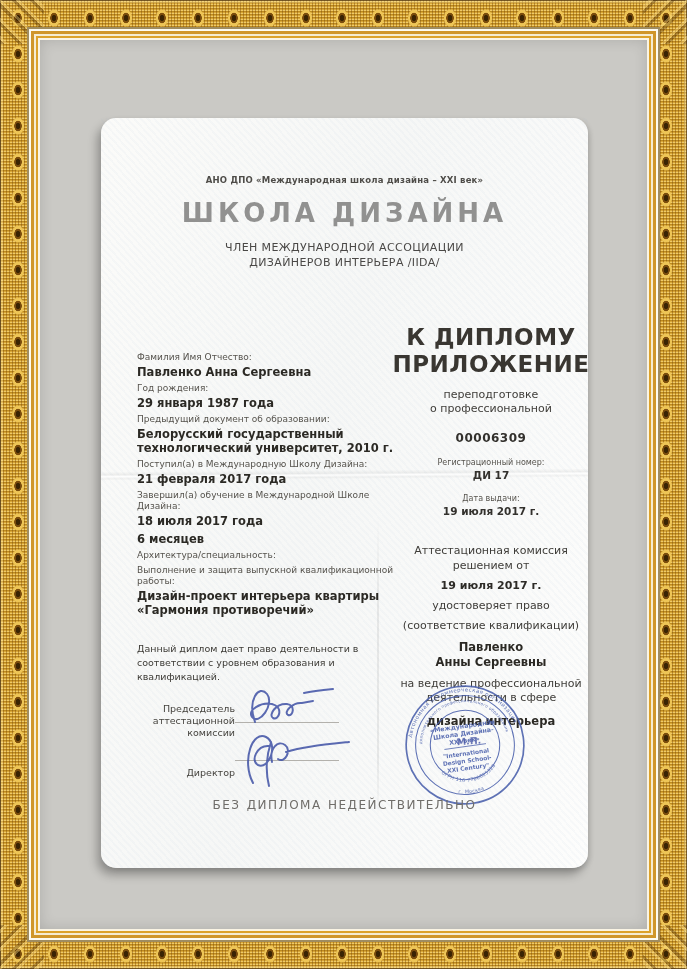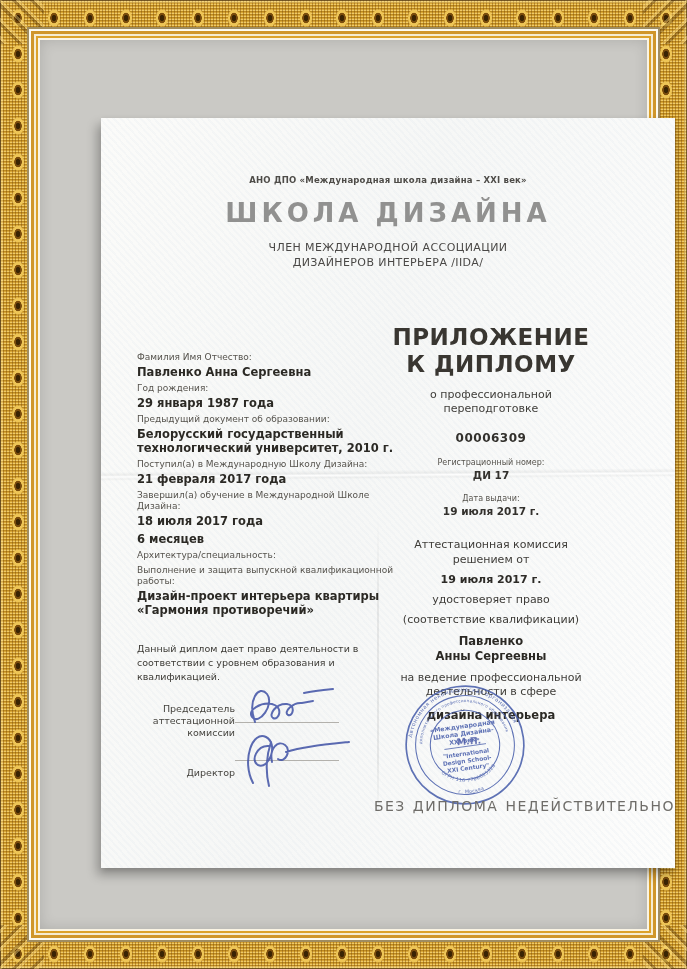--- a/index.html
+++ b/index.html
@@ -33,23 +33,24 @@
       0 0 0 4px #dca22b,
       0 0 0 6px #f5ecd2,
       0 0 0 9px #d0962a,
       0 0 0 11px #fdfbf1,
       0 0 0 13px #9f8c60,
       inset 0 0 14px rgba(0,0,0,0.14);
   }
 
   
   .paper {
-    position:absolute; left:101px; top:118px; width:574px; height:750px;
+    position:absolute; left:101px; top:118px; width:487px; height:750px;
     background:linear-gradient(105deg, #fbfbf9 0%, #f6f7f6 45%, #fdfdfc 100%);
     box-shadow: -4px 7px 10px rgba(0,0,0,0.28), 2px 2px 5px rgba(0,0,0,0.12);
+    border-radius: 15px;
   }
   .paper::before { content:""; position:absolute; inset:0; pointer-events:none;
     background:repeating-linear-gradient(48deg, rgba(150,175,205,0.055) 0 2px, rgba(0,0,0,0) 2px 5px); }
   .crease-h { position:absolute; left:0; right:0; top:352px; height:9px; transform:rotate(-0.4deg); pointer-events:none;
     background:linear-gradient(to bottom, rgba(0,0,0,0) 0%, rgba(0,0,0,0.05) 35%, rgba(255,255,255,0.75) 55%, rgba(0,0,0,0.035) 80%, rgba(0,0,0,0) 100%); }
   .crease-v { position:absolute; top:400px; left:276px; width:2px; height:300px; pointer-events:none;
     background:linear-gradient(to bottom, rgba(0,0,0,0) 0%, rgba(0,0,0,0.07) 30%, rgba(0,0,0,0.07) 80%, rgba(0,0,0,0) 100%); }
 
   
   .doc-header { position:absolute; top:57px; left:0; right:0; text-align:center; }
@@ -64,41 +65,41 @@
   .f-value { font-size:11.5px; line-height:14px; font-weight:bold; color:#2b2924; }
   .note { position:absolute; left:36px; top:524px; width:252px; font-size:9.5px; line-height:14px; color:#3c3a35; }
 
   
   .col-right { position:absolute; left:288px; top:206px; width:204px; text-align:center; color:#3a3733; }
   .doc-title { font-size:23px; font-weight:bold; line-height:27px; letter-spacing:0.5px; color:#393631; }
   .doc-sub { margin-top:10px; font-size:11px; line-height:14px; color:#3e3c38; }
   .serial { margin-top:15px; font-size:12px; font-weight:600; letter-spacing:0.5px; color:#33312d; }
   .small-label { margin-top:13px; font-size:8px; color:#56534d; }
   .small-value { margin-top:2px; font-size:10.5px; font-weight:600; color:#33312d; }
-  .commission { margin-top:20px; font-size:11px; line-height:15px; color:#3e3c38;text-align:center; }
+  .commission { margin-top:26px; font-size:11px; line-height:15px; color:#3e3c38;text-align:center; }
   .c-bold { font-weight:bold; color:#2d2b27; }
   .c-gap { margin-top:5px; }
   .holder { margin-top:7px; font-size:11.5px; line-height:15px; font-weight:bold; color:#2b2924; }
   .scope { margin-top:7px; font-size:11px; line-height:14px; }
   .field-value { margin-top:9px; font-size:11.5px; font-weight:bold; word-spacing:-1px; color:#2b2924; }
 
   
   .sig-labels { position:absolute; left:18px; top:585px; width:116px; text-align:right; font-size:9.5px; line-height:12px; color:#45433e; }
   .sig-director { margin-top:28px; }
   .sig-line { position:absolute; left:134px; width:104px; border-top:1px solid #b3b1ac; }
   .line1 { top:604px; }
   .line2 { top:642px; }
   .sig-ink { position:absolute; left:108px; top:540px; width:165px; height:140px; pointer-events:none; }
 
   
   .stamp { position:absolute; left:301px; top:564px; width:126px; height:126px; transform:rotate(-8deg); opacity:0.88; }
 
   
-  .footer { position:absolute; left:0; right:0; top:680px; text-align:right;
-    font-size:14px; letter-spacing:1.5px; word-spacing:1px; color:#6f6d69; }
+  .footer { position:absolute; left:0; right:0; top:680px; text-align:center;
+    font-size:12px; letter-spacing:1.5px; word-spacing:1px; color:#6f6d69; }
 </style>
 </head>
 <body>
 
 <div class="scene">
 
   <div class="frame">
     <div class="corner tl"></div>
     <div class="corner tr"></div>
     <div class="corner bl"></div>
@@ -151,26 +152,26 @@
       </div>
       <div class="field">
         <div class="f-label">Выполнение и защита выпускной квалификационной работы:</div>
         <div class="f-value">Дизайн-проект интерьера квартиры «Гармония противоречий»</div>
       </div>
     </div>
     <div class="note">Данный диплом дает право деятельности в соответствии с уровнем образования и квалификацией.</div>
 
     <div class="col-right">
       <div class="doc-title">
+        <div>К ДИПЛОМУ</div>
         <div>ПРИЛОЖЕНИЕ</div>
-        <div>К ДИПЛОМУ</div>
       </div>
       <div class="doc-sub">
+        <div>переподготовке</div>
         <div>о профессиональной</div>
-        <div>переподготовке</div>
       </div>
       <div class="serial">00006309</div>
       <div class="small-label">Регистрационный номер:</div>
       <div class="small-value">ДИ 17</div>
       <div class="small-label">Дата выдачи:</div>
       <div class="small-value">19 июля 2017 г.</div>
 
       <div class="commission">
         <div>Аттестационная комиссия</div>
         <div>решением от</div>

